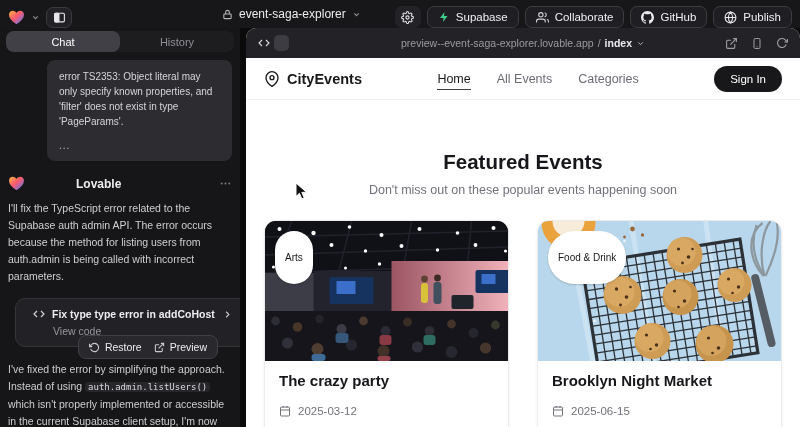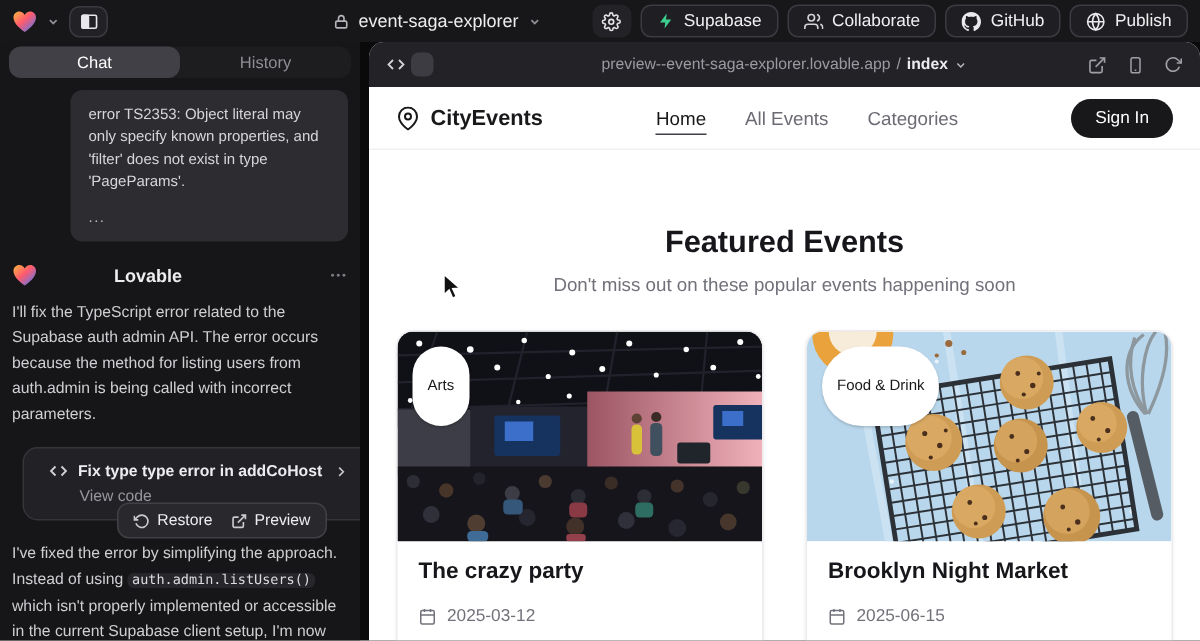--- a/index.html
+++ b/index.html
@@ -1,21 +1,21 @@
 <!DOCTYPE html>
 <html><head>
 <meta charset="utf-8">
 <style>
   * { margin:0; padding:0; box-sizing:border-box; }
   html,body { width:800px; height:427px; overflow:hidden; }
   body { font-family:"Liberation Sans", sans-serif; background:#0a0a0b; color:#e7e7ea; position:relative; }
   svg { display:block; }
 
   
-  .topbar { height:28px; background:#171719; display:flex; align-items:center; padding:0 8px; position:relative; }
+  .topbar { height:28px; background:#171719; display:flex; align-items:flex-end; padding:0 8px; position:relative; }
   .tb-left { display:flex; align-items:center; gap:6px; }
   .logo-heart { width:17px; height:15px; }
   .chev { color:#8f8f96; }
   .panel-btn { width:26px; height:21px; border:1px solid #3a3a41; border-radius:7px; background:#222226; display:flex; align-items:center; justify-content:center; }
   .tb-title { position:absolute; left:222px; top:0; height:28px; display:flex; align-items:center; gap:6px; }
   .tb-title .name { font-size:12px; font-weight:500; color:#ededf0; }
   .tb-right { margin-left:auto; display:flex; align-items:center; gap:6px; }
   .icon-btn { width:26px; height:22px; border-radius:7px; background:#232327; display:flex; align-items:center; justify-content:center; color:#e3e3e7; }
   .tb-btn { height:22px; display:flex; align-items:center; gap:6px; padding:0 10px; background:#1f1f23; border:1px solid #3b3b42; border-radius:7px; font-size:11.5px; font-weight:500; color:#f0f0f2; }
 

